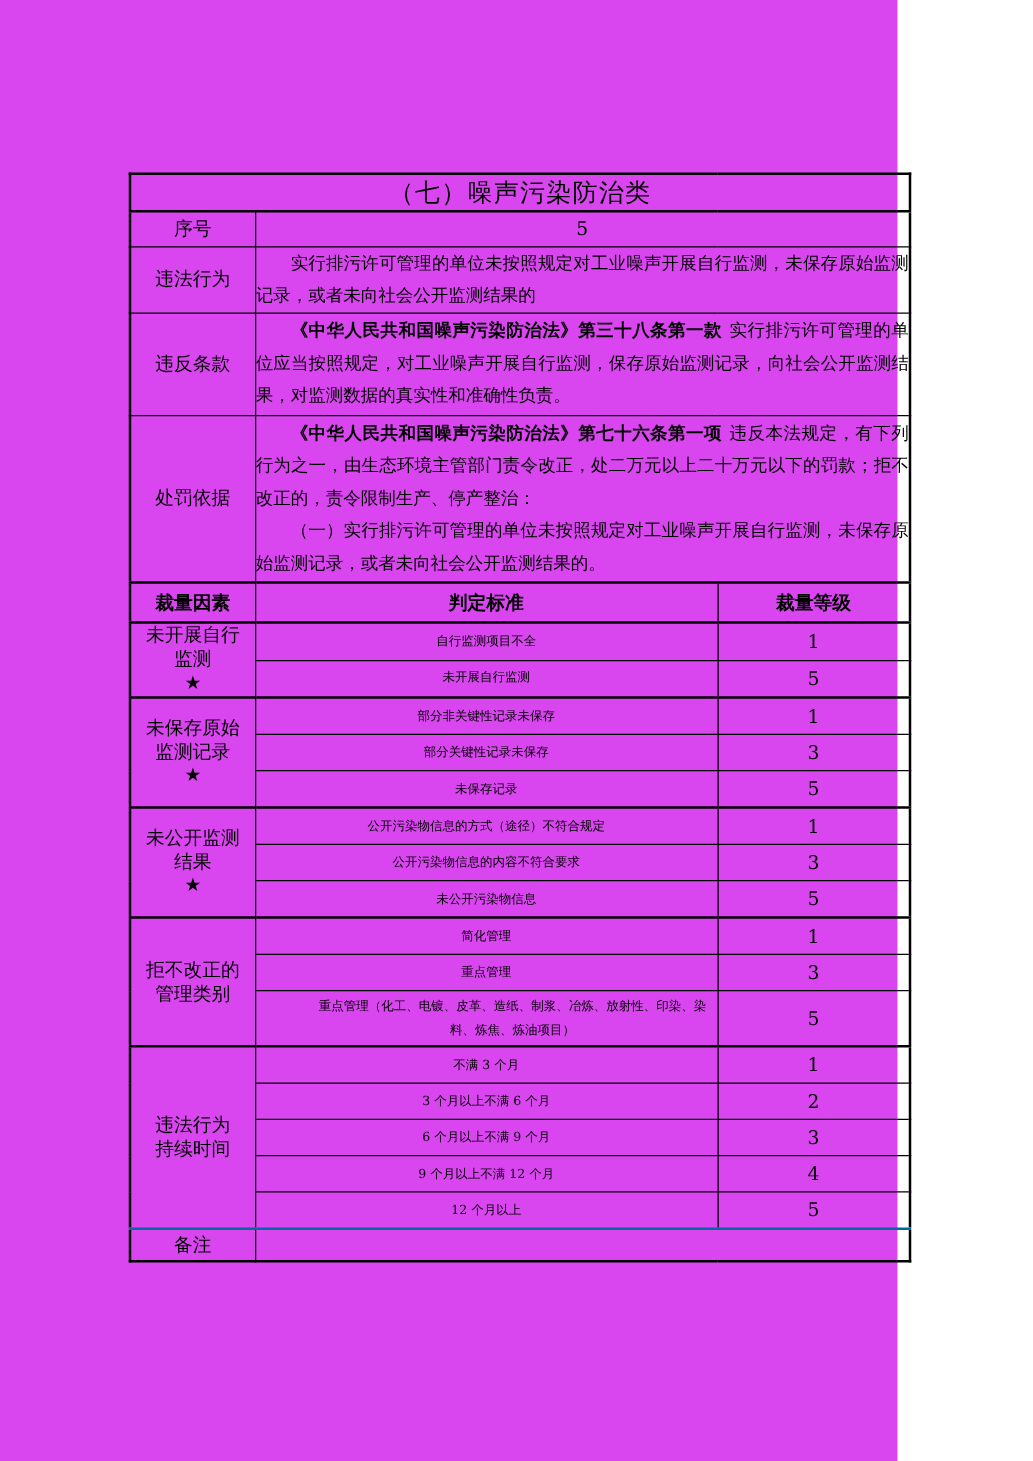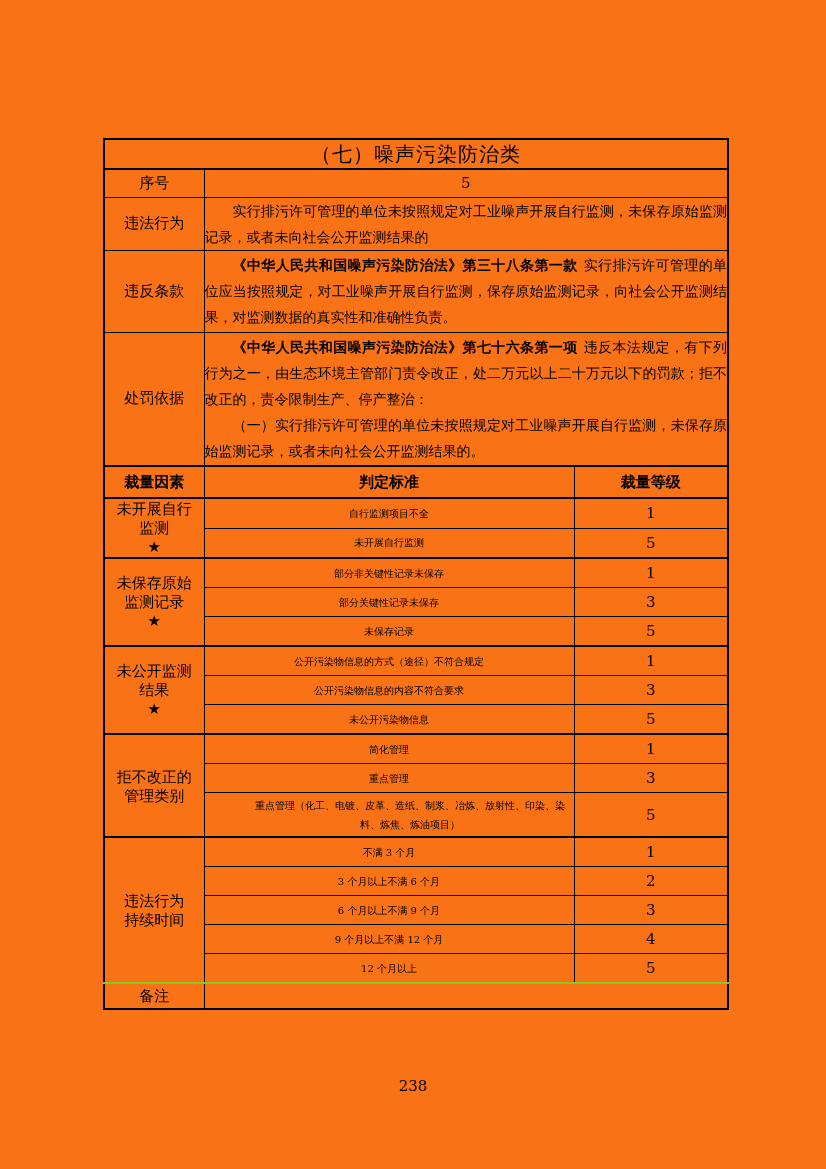--- a/index.html
+++ b/index.html
@@ -1,20 +1,20 @@
 <!DOCTYPE html>
 <html><head>
 <meta charset="utf-8">
 <style>
   html, body { margin: 0; padding: 0; background: #ffffff; }
   .page {
     position: relative;
-    width: 826px;
+    width: 718px;
     height: 1169px;
-    background: #f97316;
+    background: #d946ef;
     color: #000;
     font-family: "DejaVu Serif", "Liberation Serif", serif;
   }
   table.doc-table {
     position: absolute;
     left: 103px;
     top: 138px;
     width: 624px;
     border-collapse: collapse;
     table-layout: fixed;
@@ -27,21 +27,21 @@
     border: 1px solid #000;
     padding: 0;
     vertical-align: middle;
     font-weight: normal;
     overflow: hidden;
   }
   
   .title-row td { border-bottom: 2px solid #000; }
   .head-row th { border-top: 2px solid #000; }
   tr.gs > th, tr.gs > td { border-top: 2px solid #000; }
-  .remark-row th, .remark-row td { border-top: 2px solid #84cc16; }
+  .remark-row th, .remark-row td { border-top: 2px solid #0369a1; }
 
   .title-cell {
     height: 28px;
     text-align: center;
     font-size: 20px;
     font-weight: bold;
     letter-spacing: 1px;
     font-family: "DejaVu Serif", "Liberation Serif", serif;
   }
   .label-cell, .head-row th, .factor {
@@ -232,14 +232,13 @@
       <td class="grade">5</td>
     </tr>
 
     <tr class="remark-row">
       <th class="label-cell">备注</th>
       <td colspan="2" class="remark-val"></td>
     </tr>
   </tbody>
     </table>
 
-  <div class="page-number">238</div>
 </div>
 
 </body></html>

